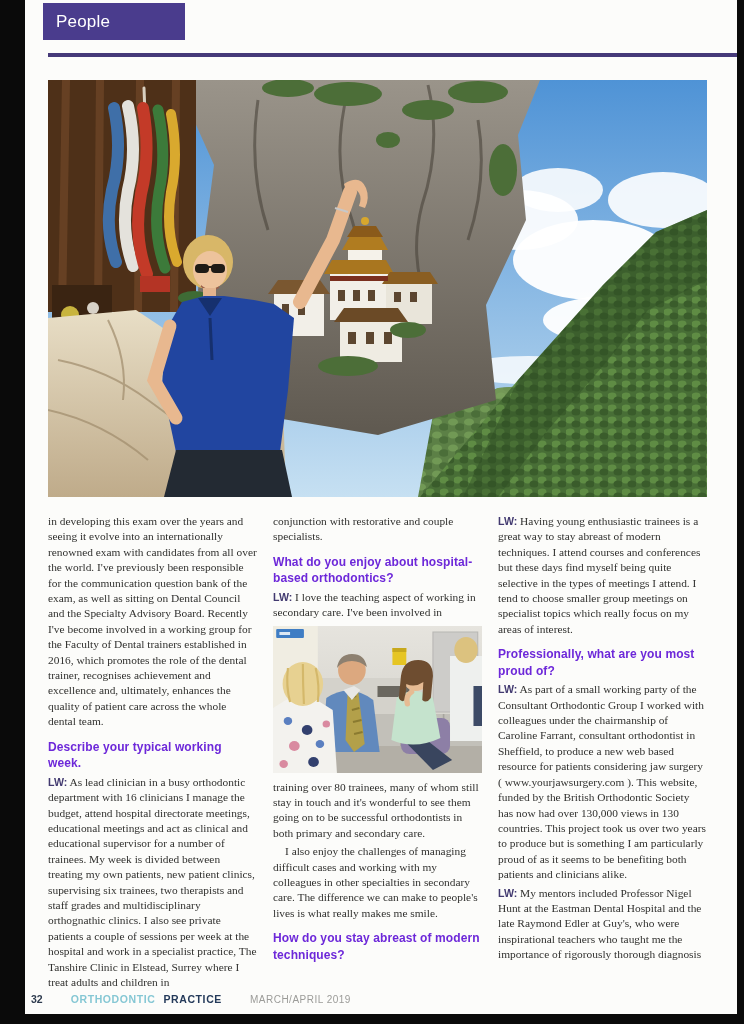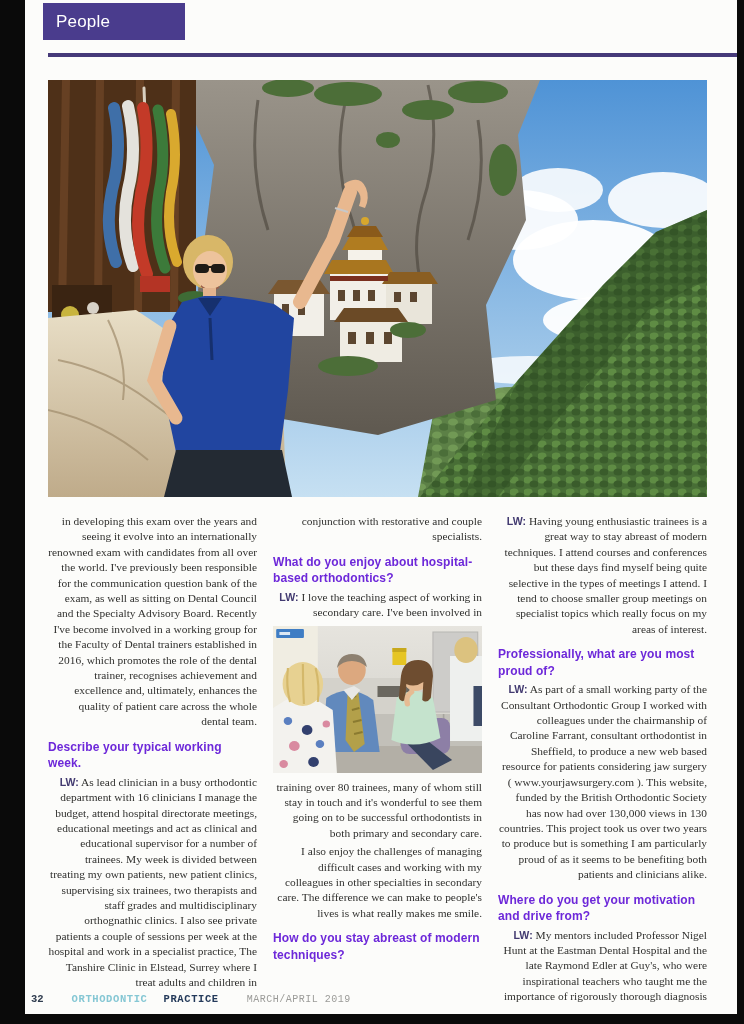--- a/index.html
+++ b/index.html
@@ -30,46 +30,46 @@
   .hero svg{display:block;width:100%;height:100%;}
   .columns{
     position:absolute;left:23px;top:514px;width:659px;
     display:flex;gap:16px;
   }
   .col{width:209px;flex:0 0 209px;}
   .col p{
     margin:0 0 3px 0;
     font-family:"Liberation Serif",serif;
     font-size:11.4px;line-height:15.4px;color:#30302e;
-    text-align:right;
+    text-align:left;
   }
   .col p.indent{text-indent:12px;}
   .col h3{
     margin:9px 0 3px 0;
     font-family:"Liberation Sans",sans-serif;
     font-weight:bold;font-size:12px;line-height:16.5px;
     color:#6d28d9;letter-spacing:.1px;
   }
   .lw{
     font-family:"Liberation Sans",sans-serif;
     font-weight:bold;font-size:10.6px;color:#423a70;
   }
   .inline-photo{
     width:209px;height:147px;margin:5px 0 7px 0;
     background:#d8d6d0;overflow:hidden;
   }
   .inline-photo svg{display:block;width:100%;height:100%;}
   .footer{
     position:absolute;left:6px;top:991px;height:16px;
     display:flex;align-items:center;
-    font-family:Liberation Mono, monospace;
+    font-family:Liberation Sans, sans-serif;
   }
   .footer .pagenum{font-weight:bold;font-size:10.5px;color:#2e3b4e;}
   .footer .mag1{margin-left:28px;font-weight:bold;font-size:10.5px;color:#85c7d4;letter-spacing:.6px;}
-  .footer .mag2{margin-left:16px;font-weight:bold;font-size:10.5px;color:#243a5a;letter-spacing:.6px;}
+  .footer .mag2{margin-left:8px;font-weight:bold;font-size:10.5px;color:#243a5a;letter-spacing:.6px;}
   .footer .issue{margin-left:28px;font-size:10px;color:#9b9b98;letter-spacing:.5px;}
 </style>
 </head>
 <body>
 
 <div class="page">
 
   <div class="badge">
     <span>People</span>
   </div>
@@ -317,21 +317,20 @@
 
       <p><span>training over 80 trainees, many of whom still stay in touch and it's wonderful to see them going on to be successful orthodontists in both primary and secondary care.</span></p>
       <p class="indent"><span>I also enjoy the challenges of managing difficult cases and working with my colleagues in other specialties in secondary care. The difference we can make to people's lives is what really makes me smile.</span></p>
       <h3>How do you stay abreast of modern techniques?</h3>
     </div>
 
     <div class="col">
       <p><b class="lw">LW:</b> <span>Having young enthusiastic trainees is a great way to stay abreast of modern techniques. I attend courses and conferences but these days find myself being quite selective in the types of meetings I attend. I tend to choose smaller group meetings on specialist topics which really focus on my areas of interest.</span></p>
       <h3>Professionally, what are you most proud of?</h3>
       <p><b class="lw">LW:</b> <span>As part of a small working party of the Consultant Orthodontic Group I worked with colleagues under the chairmanship of Caroline Farrant, consultant orthodontist in Sheffield, to produce a new web based resource for patients considering jaw surgery ( www.yourjawsurgery.com ). This website, funded by the British Orthodontic Society has now had over 130,000 views in 130 countries. This project took us over two years to produce but is something I am particularly proud of as it seems to be benefiting both patients and clinicians alike.</span></p>
-      <h3>Where do you get your motivation and drive from?</h3>
       <p><b class="lw">LW:</b> <span>My mentors included Professor Nigel Hunt at the Eastman Dental Hospital and the late Raymond Edler at Guy's, who were inspirational teachers who taught me the importance of rigorously thorough diagnosis</span></p>
     </div>
 
   </div>
 
   <div class="footer">
     <span class="pagenum">32</span>
     <span class="mag1">ORTHODONTIC</span>
     <span class="mag2">PRACTICE</span>
     <span class="issue">MARCH/APRIL 2019</span>

